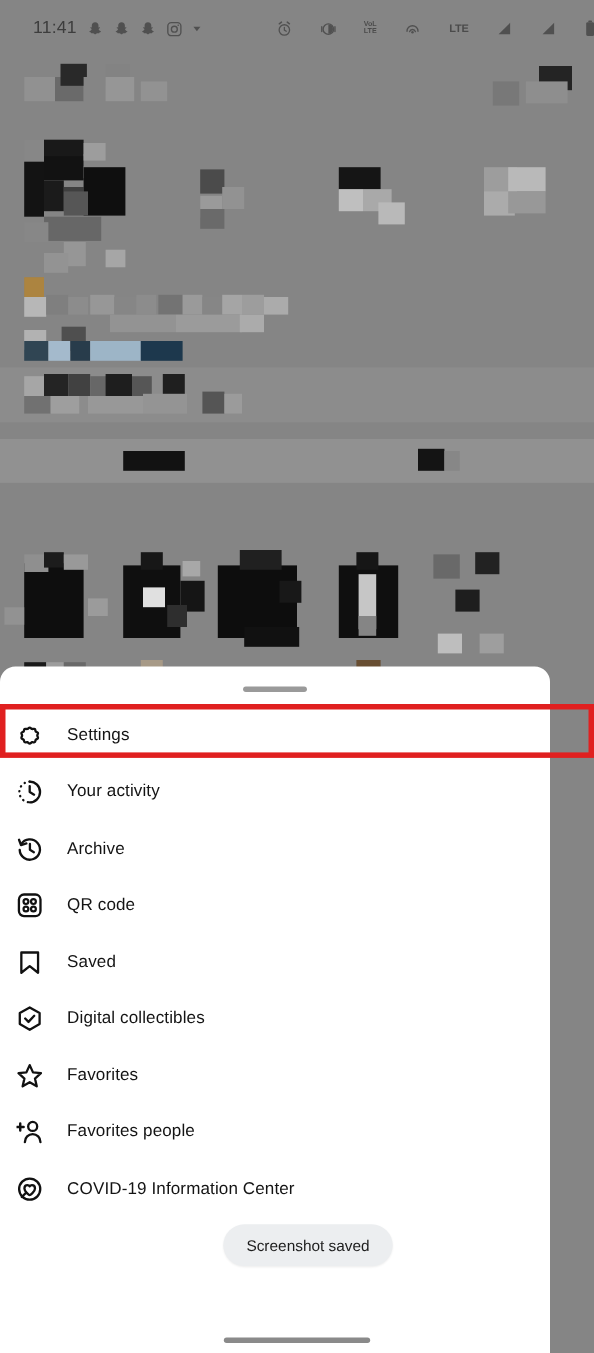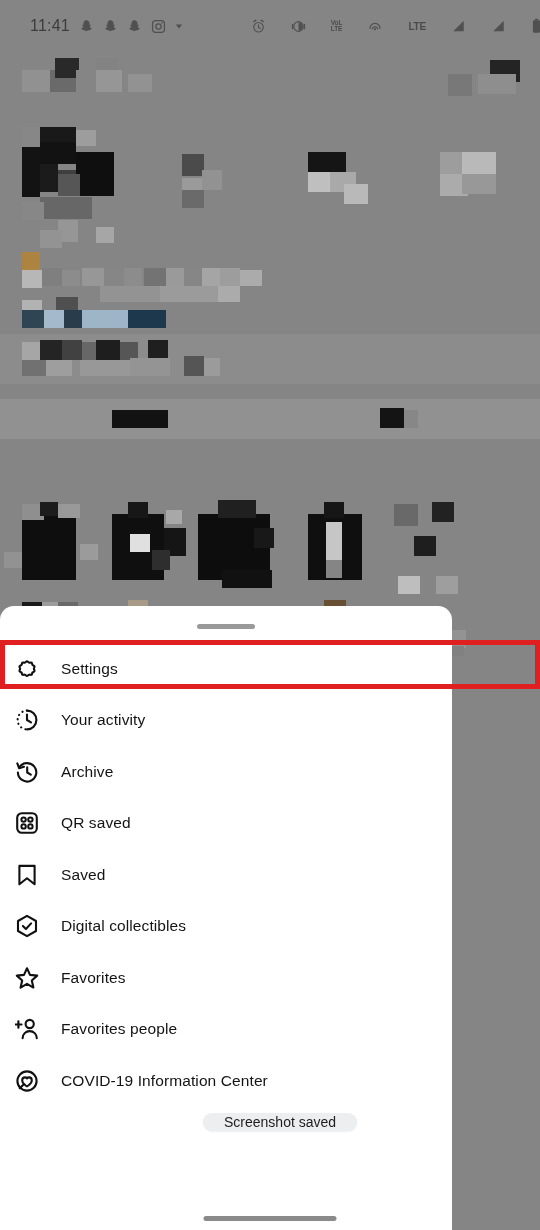--- a/index.html
+++ b/index.html
@@ -26,21 +26,21 @@
   }
   #sb-left { display:flex; align-items:center; gap:9px; }
   #sb-time { font-size:16px; color:#3d3d3d; letter-spacing:.2px; font-weight:400; }
   #sb-right { margin-left:auto; display:flex; align-items:center; gap:25px; }
   .sbicon { display:block; opacity:.72; }
   .sbtxt { font-size:10px; font-weight:700; color:#3d3d3d; opacity:.8; letter-spacing:-.2px;}
   .volte { font-size:6.5px; font-weight:700; color:#3d3d3d; line-height:6.5px; text-align:center; opacity:.8;}
 
   
   #sheet {
-    position:absolute; left:0; bottom:0; width:452px; height:624px;
+    position:absolute; left:0; bottom:0; width:500px; height:624px;
     background:#ffffff;
     border-radius:14px 14px 0 0;
     z-index:10;
   }
   #grabber {
     width:58px; height:5px; border-radius:3px; background:#9a9a9a;
     margin:18px auto 0;
   }
   #menu { margin-top:14px; }
   .row {
@@ -63,21 +63,21 @@
   #highlight {
     position:absolute; left:0; top:640px; width:540px; height:49px;
     border:5px solid #e02020;
     z-index:20; pointer-events:none;
     box-sizing:border-box;
   }
 
   
   #toast {
     position:absolute; left:203px; top:1113px;
-    padding:1px 21px;
+    padding:11px 21px;
     background:#eceef0;
     border-radius:22px;
     font-size:14px; color:#1d1d1d;
     z-index:30;
     box-shadow:0 1px 2px rgba(0,0,0,.07);
   }
 
   
   #home-indicator {
     position:absolute; left:50%; transform:translateX(-50%);
@@ -325,21 +325,21 @@
       <div class="row">
         <span class="ico">
           <svg width="24" height="24" viewBox="0 0 24 24">
             <rect x="2.2" y="2.2" width="19.6" height="19.6" rx="4.6" fill="none" stroke="#111" stroke-width="2.1"></rect>
             <circle cx="8.6" cy="8.6" r="2.2" fill="none" stroke="#111" stroke-width="2"></circle>
             <circle cx="15.4" cy="8.6" r="2.2" fill="none" stroke="#111" stroke-width="2"></circle>
             <circle cx="8.6" cy="15.4" r="2.2" fill="none" stroke="#111" stroke-width="2"></circle>
             <circle cx="15.4" cy="15.4" r="2.2" fill="none" stroke="#111" stroke-width="2"></circle>
           </svg>
         </span>
-        <span class="lbl">QR saved</span>
+        <span class="lbl">QR code</span>
       </div>
 
       <div class="row">
         <span class="ico">
           <svg width="24" height="24" viewBox="0 0 24 24">
             <path d="M4.4 2.9h15.2v18.4L12 15.3l-7.6 6z" fill="none" stroke="#111" stroke-width="2.1" stroke-linejoin="round"></path>
           </svg>
         </span>
         <span class="lbl">Saved</span>
       </div>

